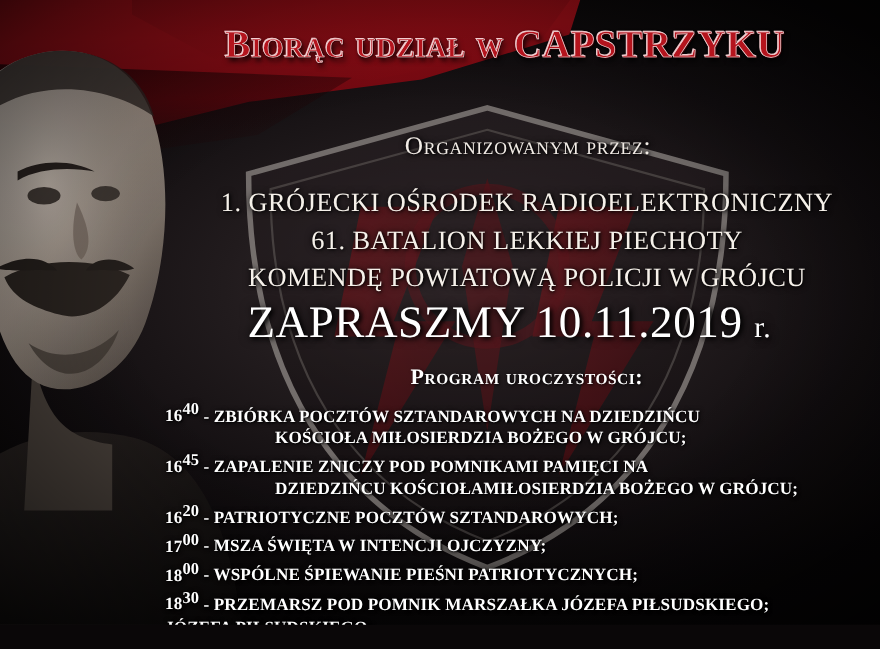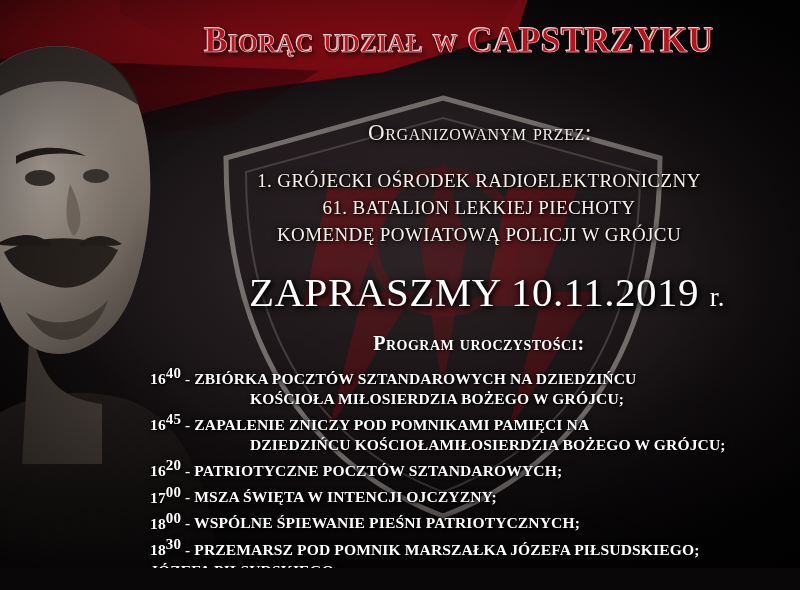--- a/index.html
+++ b/index.html
@@ -124,31 +124,31 @@
     text-shadow: 1px 1px 3px #000, 0 0 6px rgba(0,0,0,.9);
   }
 
   .orgs {
     position: absolute;
     top: 168px;
     left: 176px;
     width: 606px;
     text-align: center;
     color: #f6f1ea;
-    font-size: 19px;
+    font-size: 24px;
     line-height: 1.42;
     letter-spacing: .4px;
     text-transform: uppercase;
     text-shadow: 1px 1px 3px #000, 0 0 7px rgba(0,0,0,.85);
   }
 
   .invite {
     position: absolute;
     top: 268px;
-    left: 184px;
+    left: 160px;
     width: 606px;
     text-align: center;
     color: #ffffff;
     font-size: 41px;
     letter-spacing: .5px;
     text-shadow: 2px 2px 4px #000, 0 0 10px rgba(0,0,0,.9);
   }
   .invite .small { font-size: 27px; }
 
   .program-title {

